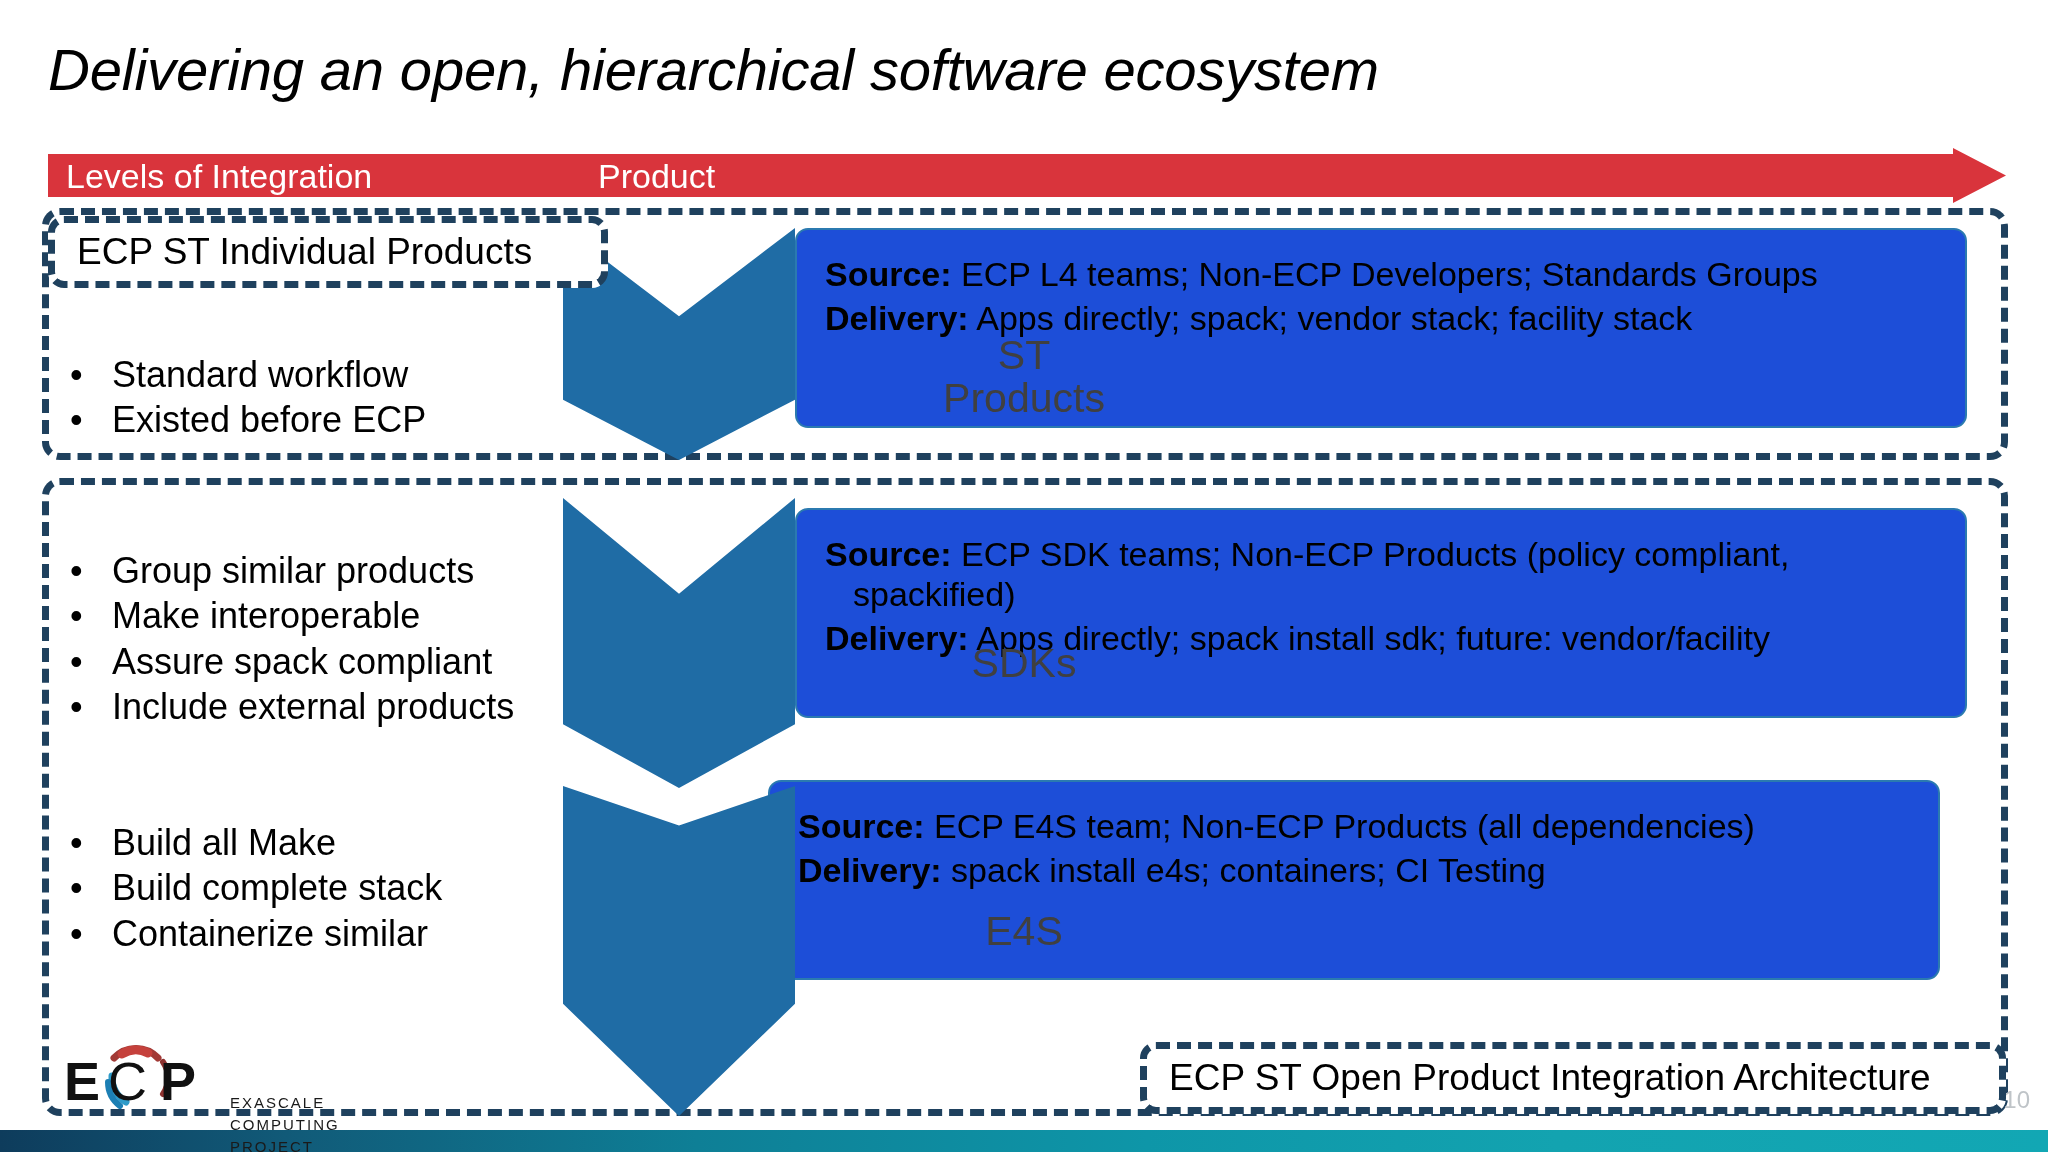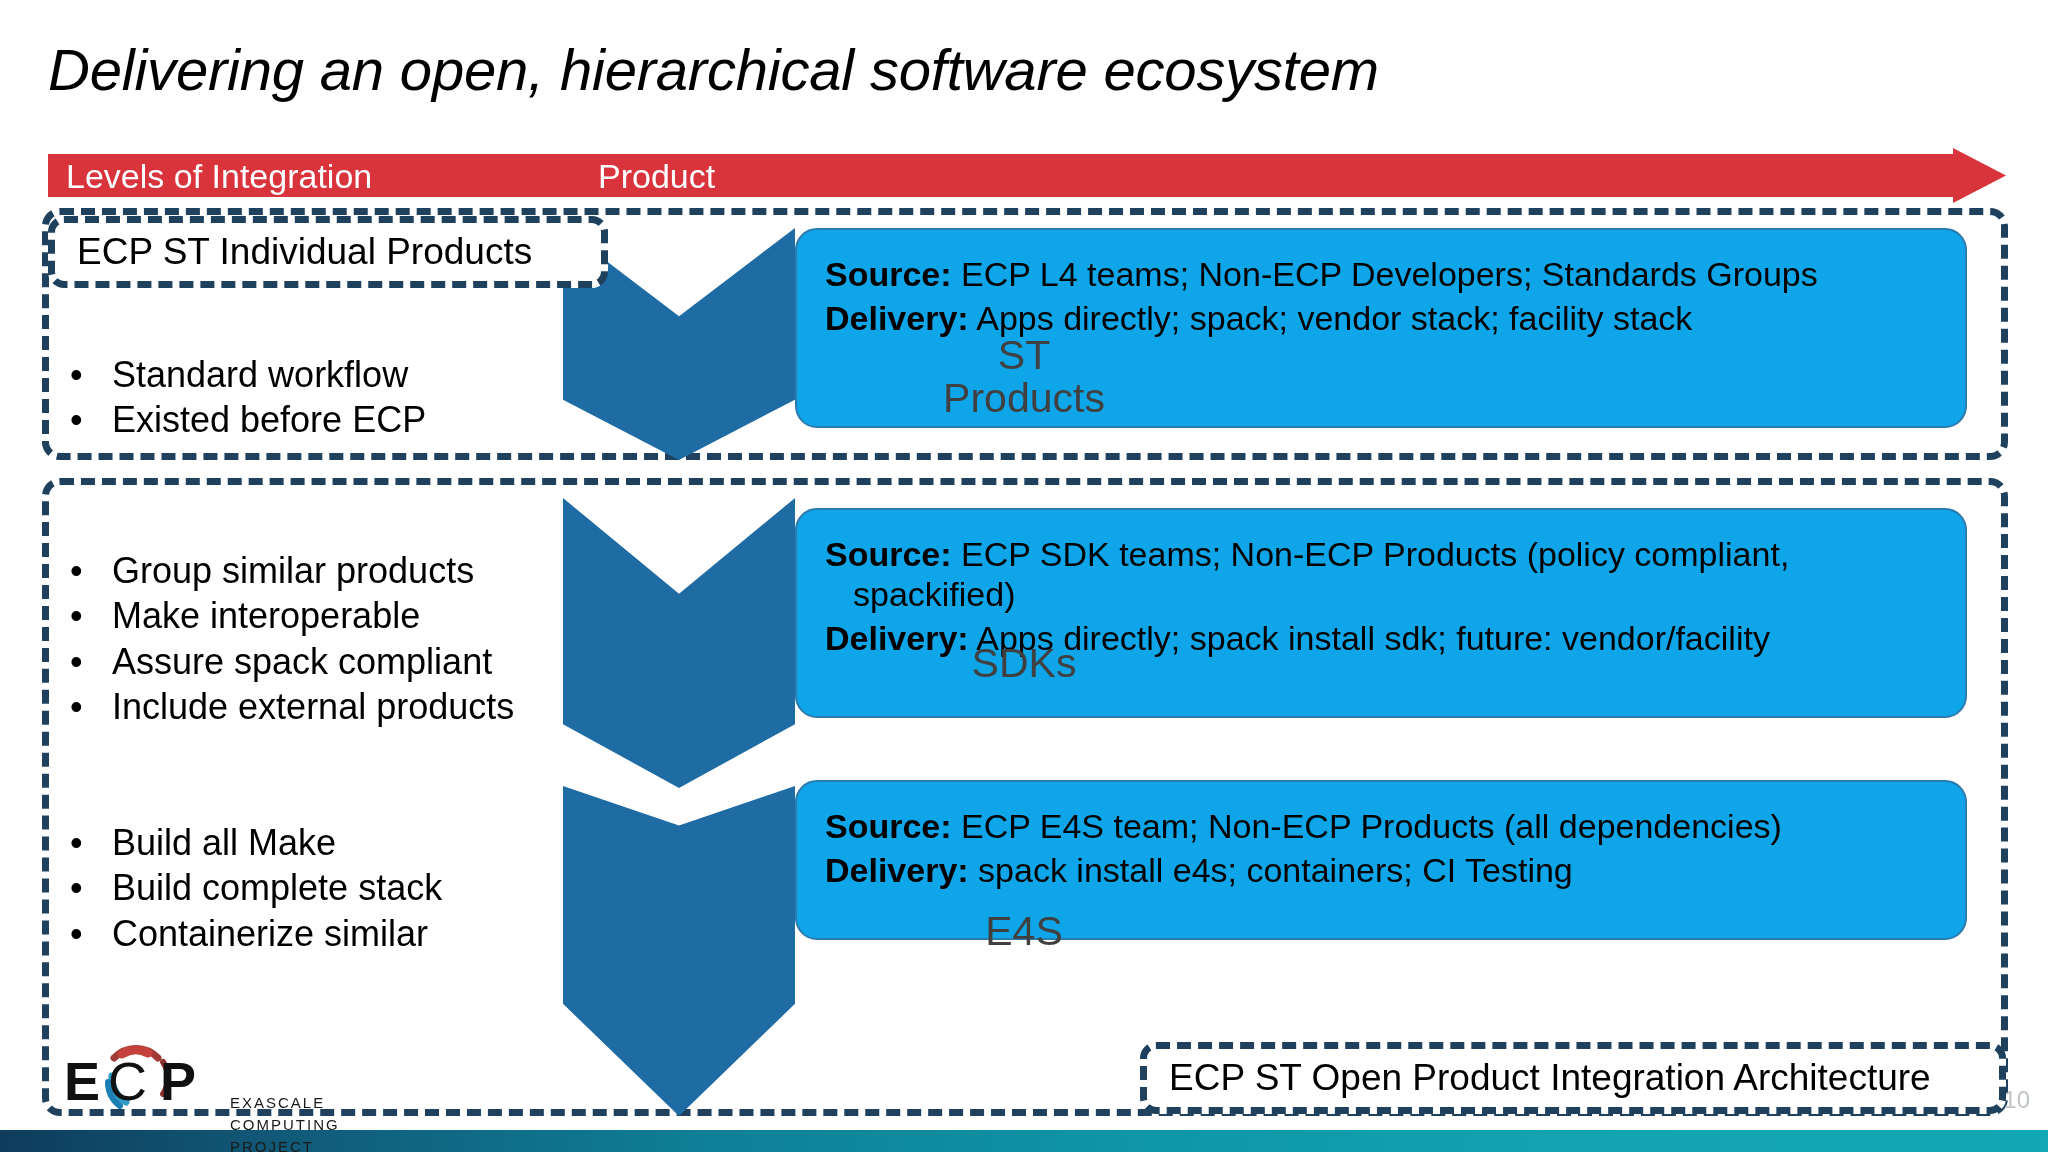--- a/index.html
+++ b/index.html
@@ -90,29 +90,29 @@
   .chev{background:transparent;}
 
   #lbl-st{top:334px;}
   #lbl-sdk{top:642px;}
   #lbl-e4s{top:910px;}
 
   
   .card{
     position:absolute;
     border:2px solid #2B7AB0;
-    border-radius:22px;
-    background:#0ea5e9;
+    border-radius:13px;
+    background:#1d4ed8;
     box-sizing:border-box;
     padding:24px 28px 18px 28px;
     z-index:3;
   }
   #card-st{left:795px;top:228px;width:1172px;height:200px;}
   #card-sdk{left:795px;top:508px;width:1172px;height:210px;}
-  #card-e4s{left:795px;top:780px;width:1172px;height:160px;}
+  #card-e4s{left:768px;top:780px;width:1172px;height:200px;}
   .card .line{
     font-size:34px;color:#000;line-height:1.18;
     margin-bottom:4px;
     text-indent:0;padding-left:28px;
   }
   .card .line .hang{margin-left:-28px;}
   .card .line b{font-weight:700;}
 
   
   .bullets{position:absolute;z-index:3;}

